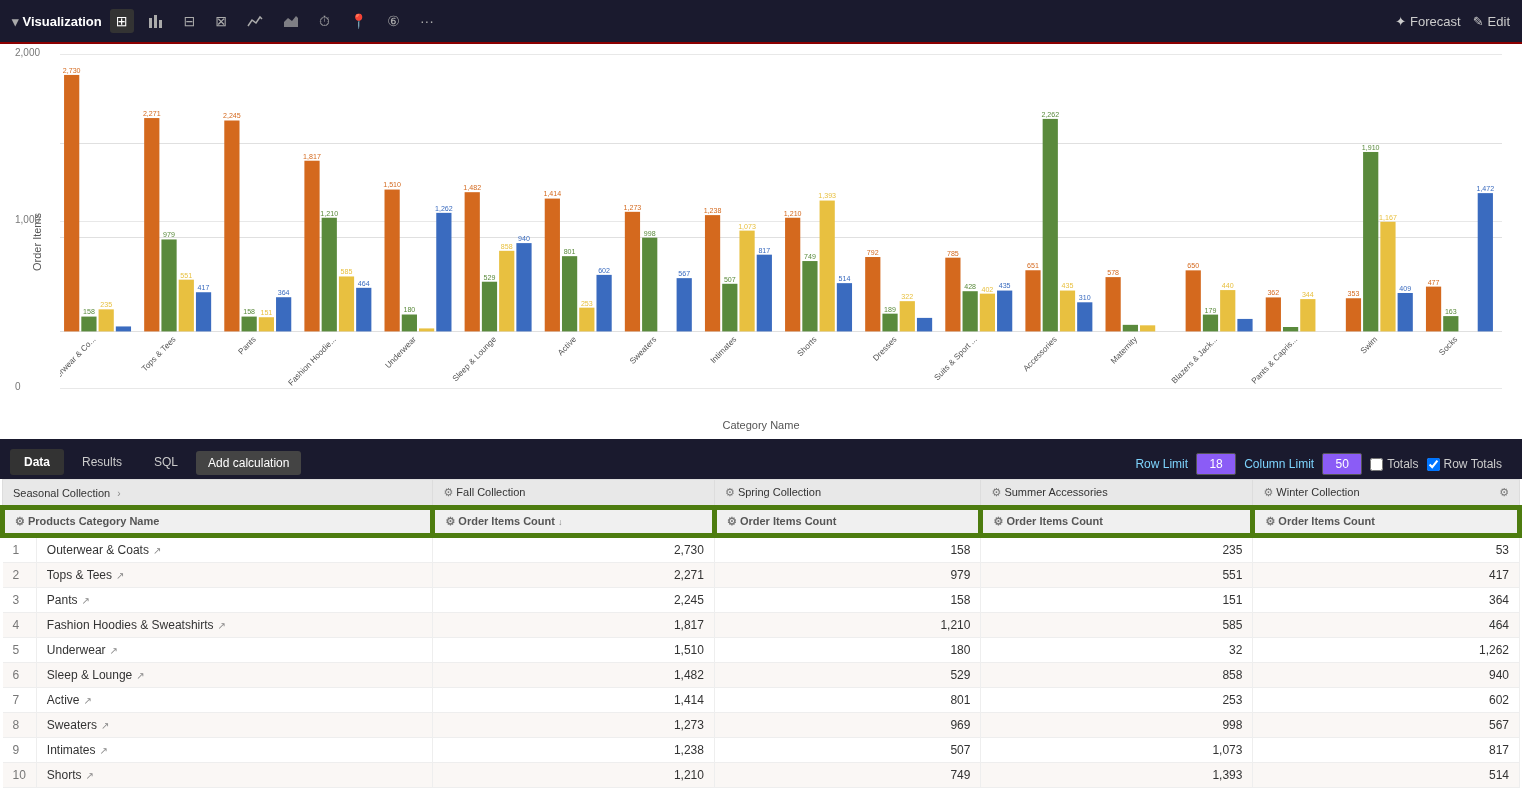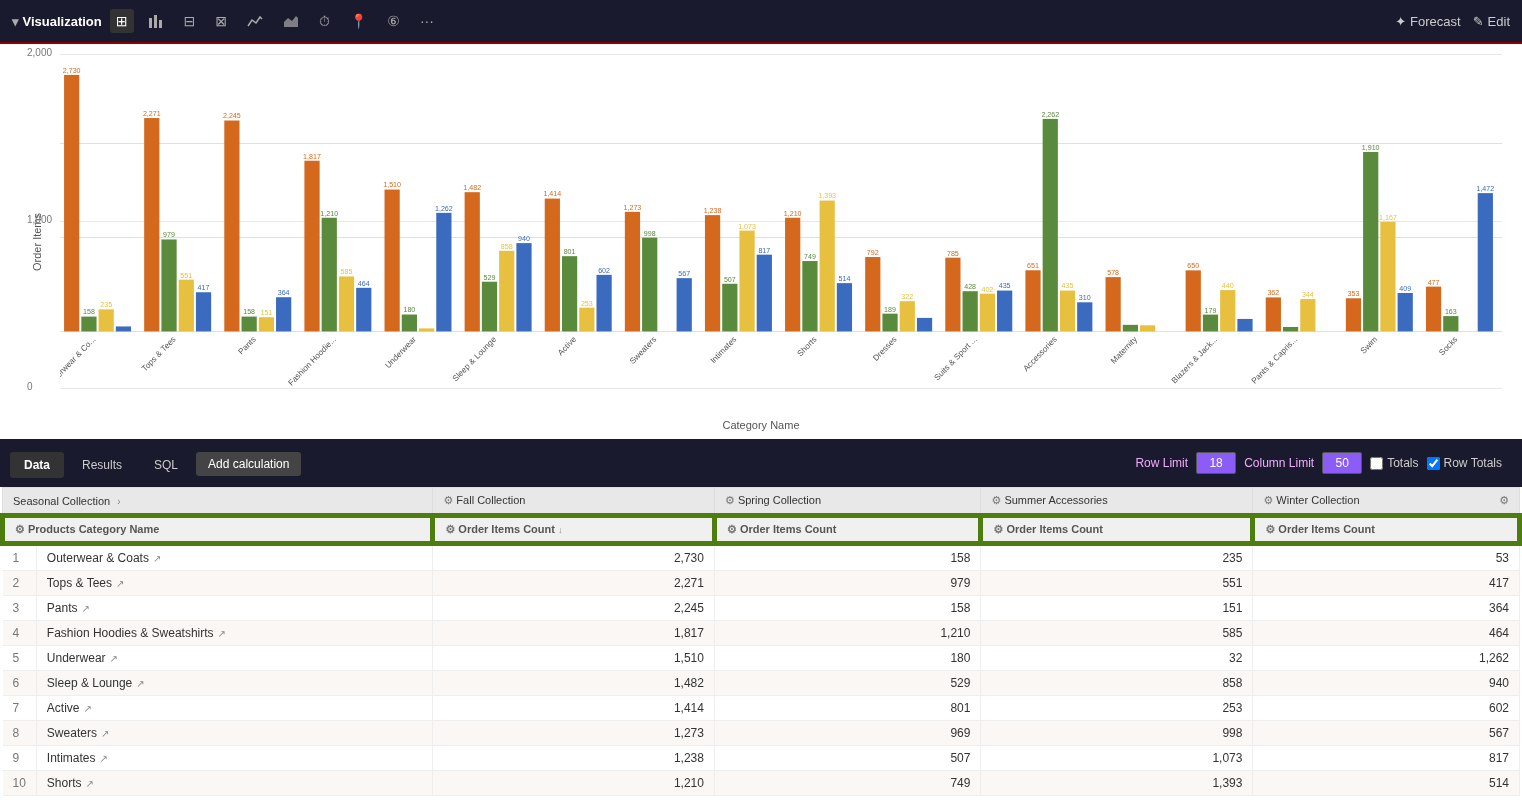--- a/index.html
+++ b/index.html
@@ -100,36 +100,35 @@
     .grid-line {
       border-top: 1px solid #e8e8e8;
       position: relative;
     }
     .grid-label {
       position: absolute;
       left: -45px;
       top: -8px;
       font-size: 10px;
       color: #777;
-      margin-left: 12px;
     }
 
     
     .data-panel {
       background: #f5f5f5;
       height: calc(803px - 44px - 395px);
       display: flex;
       flex-direction: column;
     }
     .data-tabs {
       background: #1a1a2e;
       display: flex;
-      align-items: flex-start;
-      height: 48px;
-      padding: 13px 10px;
+      align-items: flex-end;
+      height: 40px;
+      padding: 4px 10px;
       gap: 4px;
     }
     .data-tab {
       color: #ccc;
       background: transparent;
       border: none;
       cursor: pointer;
       padding: 6px 14px;
       border-radius: 3px;
       font-size: 12px;
@@ -149,21 +148,21 @@
       font-size: 12px;
     }
     .data-controls {
       flex: 1;
       display: flex;
       align-items: center;
       justify-content: flex-end;
       gap: 8px;
       padding-right: 10px;
     }
-    .limit-label { color: #f0abfc; font-size: 12px; }
+    .limit-label { color: #7dd3fc; font-size: 12px; }
     .limit-input {
       width: 40px;
       height: 22px;
       border: 1px solid #555;
       background: #8b5cf6;
       color: white;
       text-align: center;
       font-size: 12px;
       border-radius: 2px;
     }

